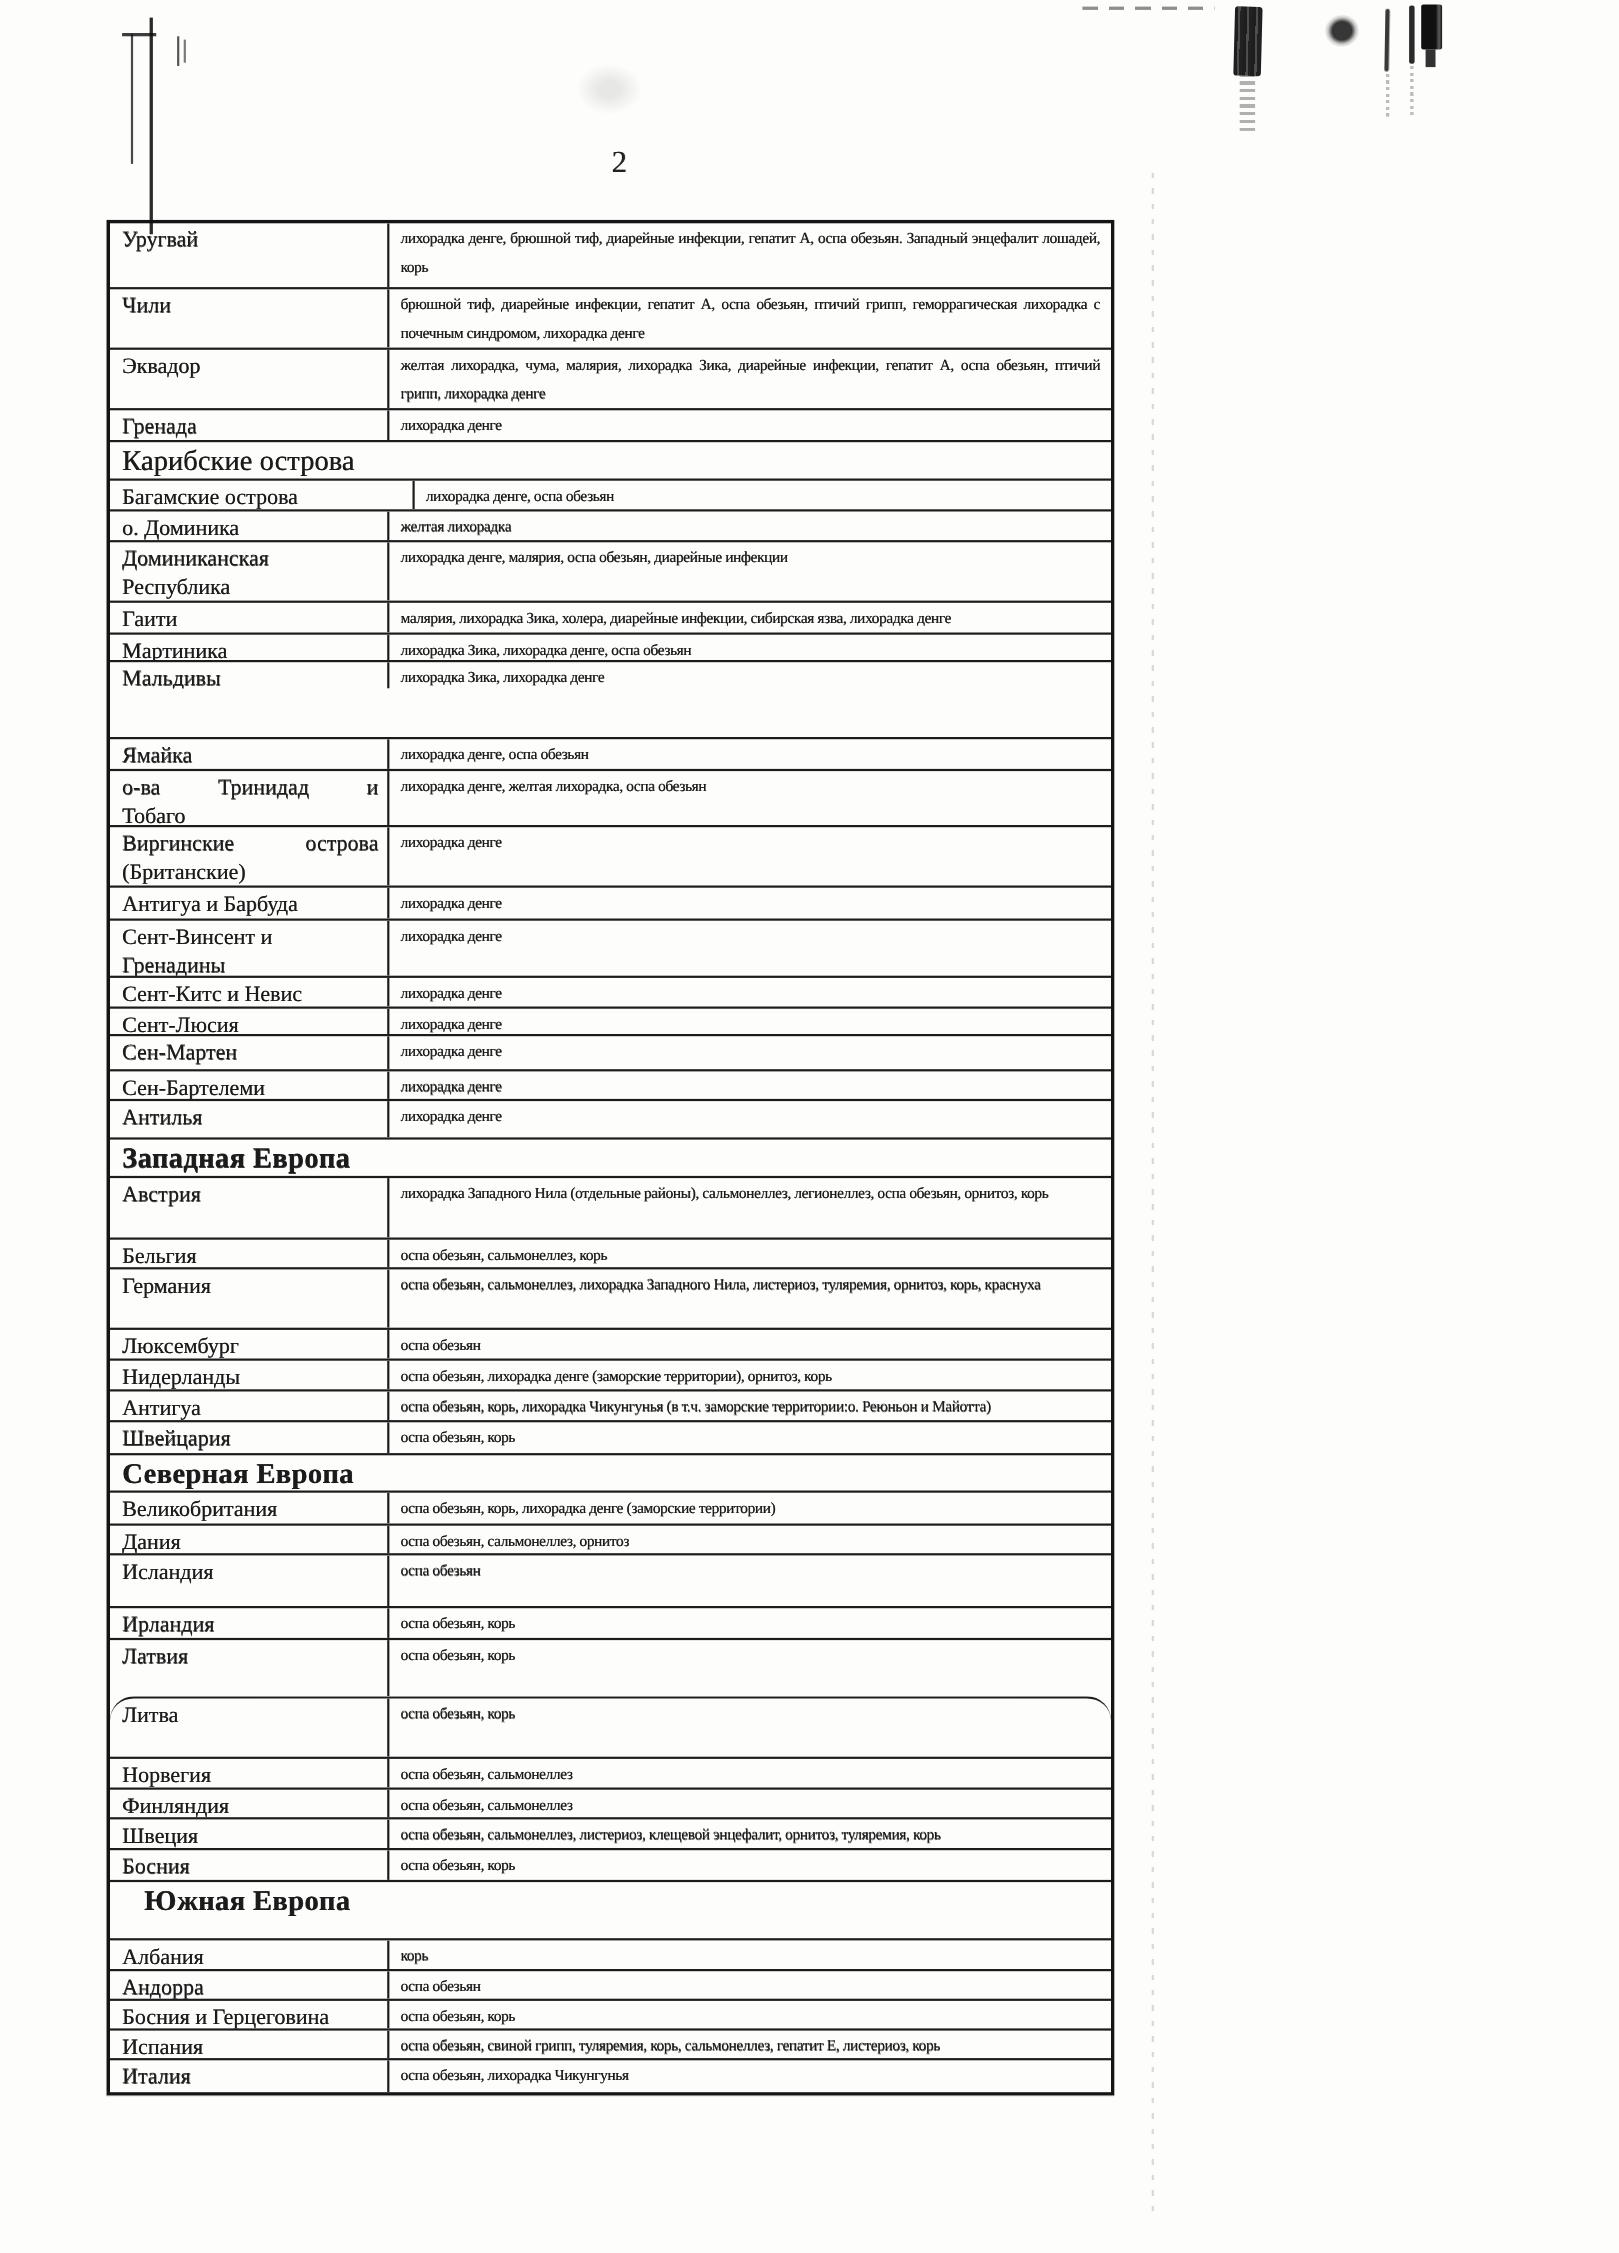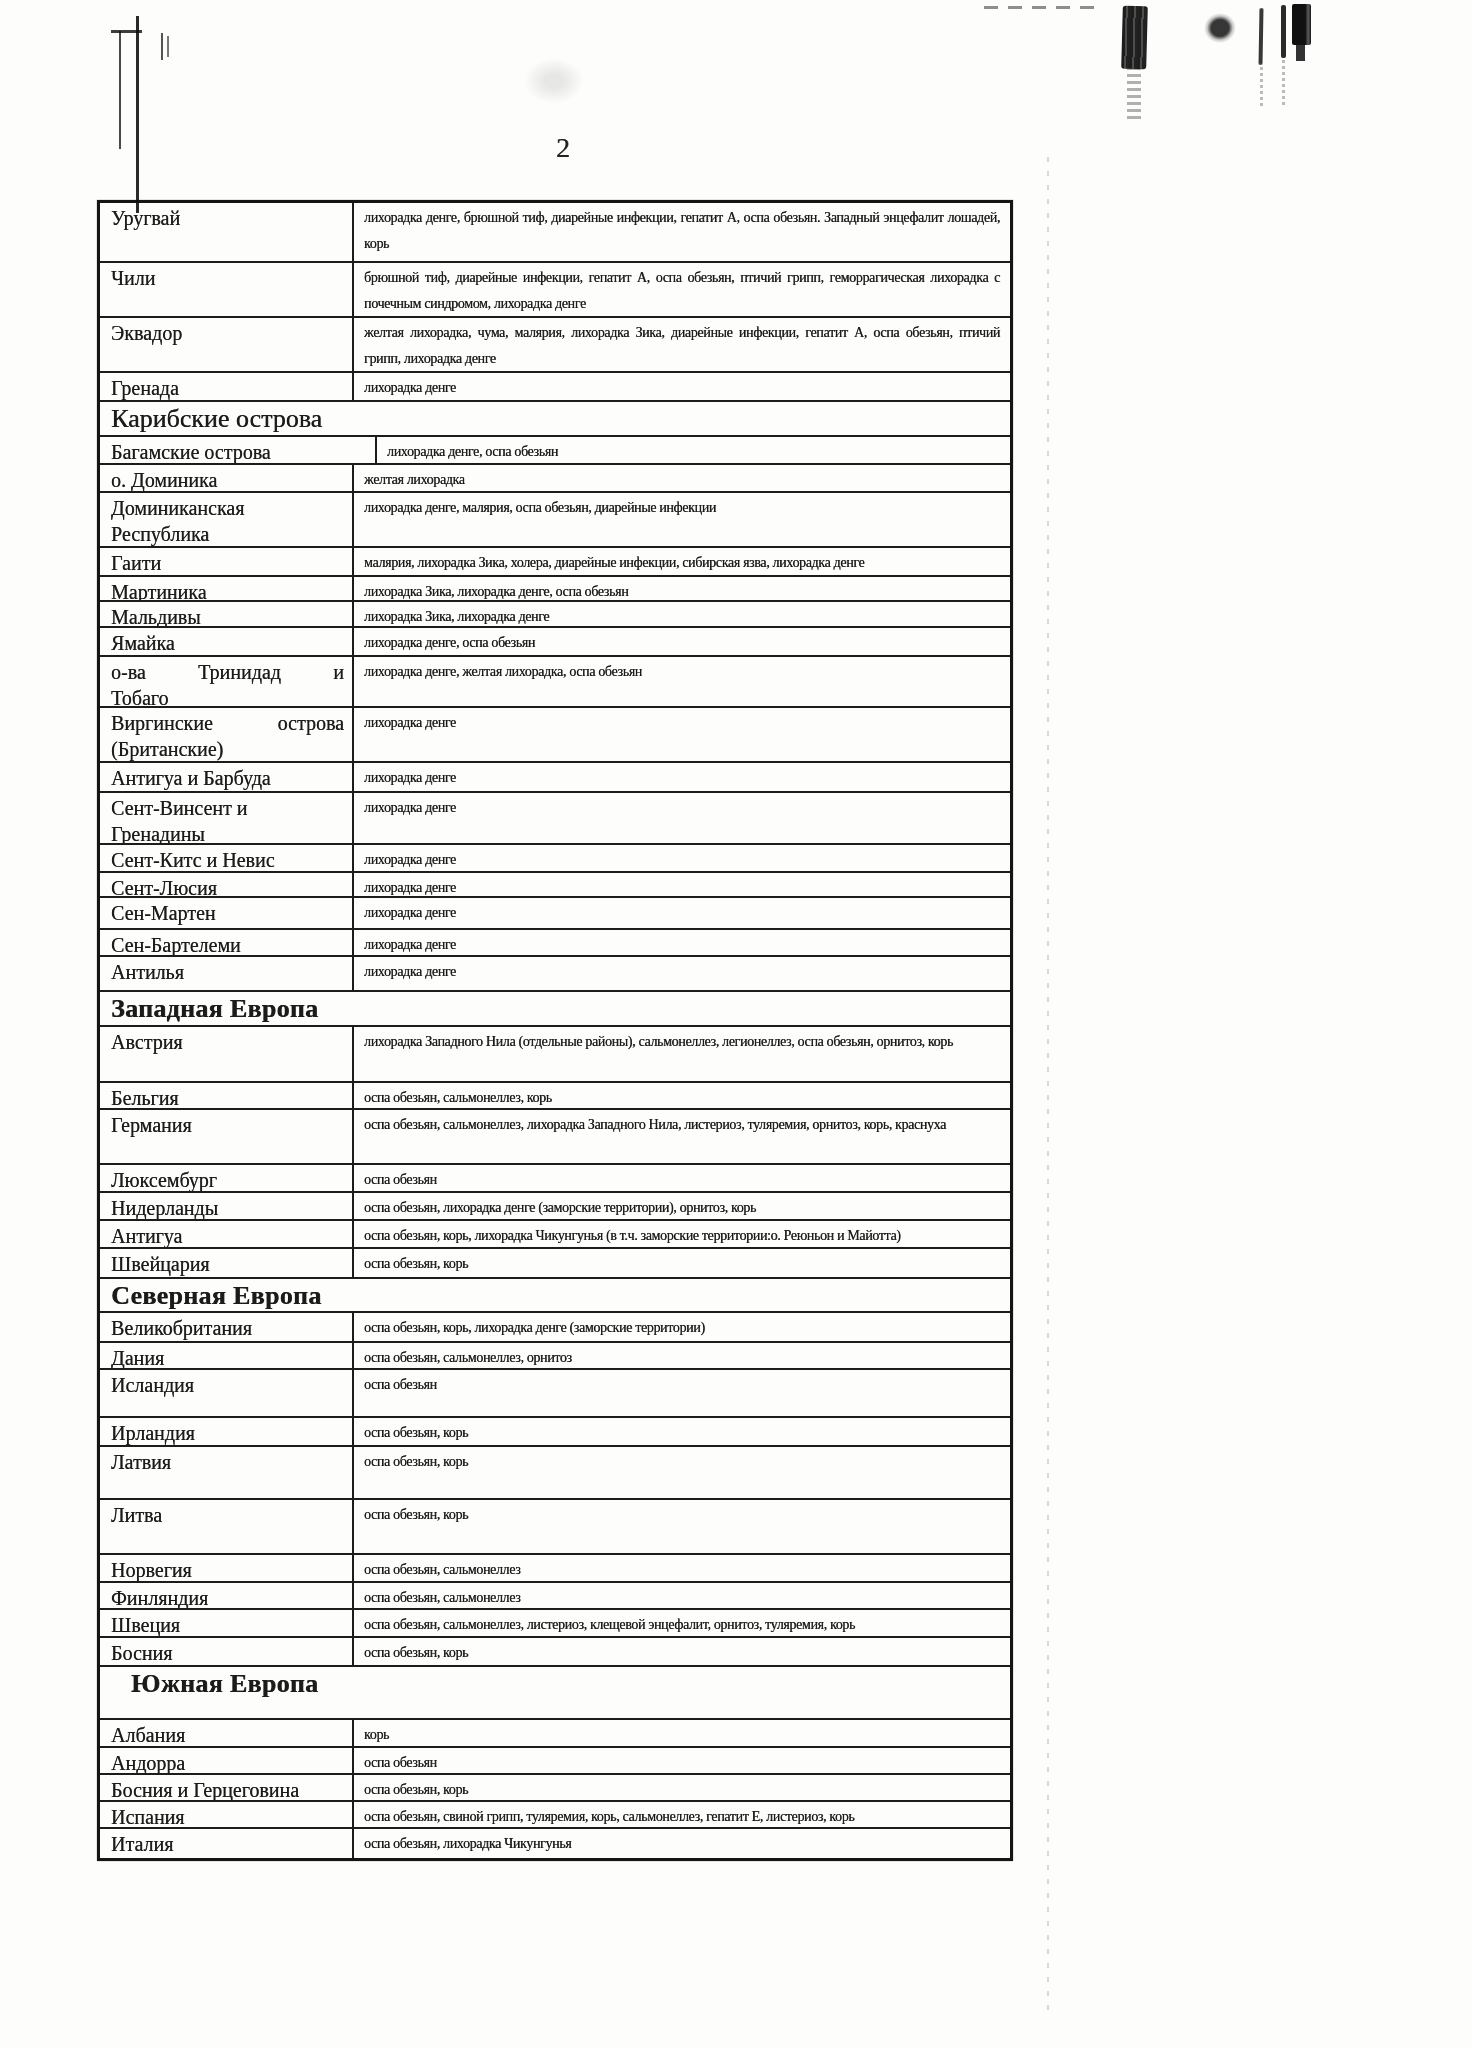--- a/index.html
+++ b/index.html
@@ -151,21 +151,21 @@
         <div>Мартиника</div>
       </div>
       <div class="cell diseases">лихорадка Зика, лихорадка денге, оспа обезьян</div>
     </div>
     <div class="row country" style="height: 26px;">
       <div class="cell name">
         <div>Мальдивы</div>
       </div>
       <div class="cell diseases">лихорадка Зика, лихорадка денге</div>
     </div>
-    <div class="row country" style="height: 29px;">
+    <div class="row country" style="height: 29px; margin-top: 44px;">
       <div class="cell name">
         <div>Ямайка</div>
       </div>
       <div class="cell diseases">лихорадка денге, оспа обезьян</div>
     </div>
     <div class="row country" style="height: 51px;">
       <div class="cell name">
         <div class="jline">о-ва Тринидад и</div>
         <div>Тобаго</div>
       </div>
@@ -292,21 +292,21 @@
         <div>Ирландия</div>
       </div>
       <div class="cell diseases">оспа обезьян, корь</div>
     </div>
     <div class="row country" style="height: 53px;">
       <div class="cell name">
         <div>Латвия</div>
       </div>
       <div class="cell diseases">оспа обезьян, корь</div>
     </div>
-    <div class="row country" style="height: 55px;">
+    <div class="row country" style="height: 55px; border-radius: 22px;">
       <div class="cell name">
         <div>Литва</div>
       </div>
       <div class="cell diseases">оспа обезьян, корь</div>
     </div>
     <div class="row country" style="height: 28px;">
       <div class="cell name">
         <div>Норвегия</div>
       </div>
       <div class="cell diseases">оспа обезьян, сальмонеллез</div>

